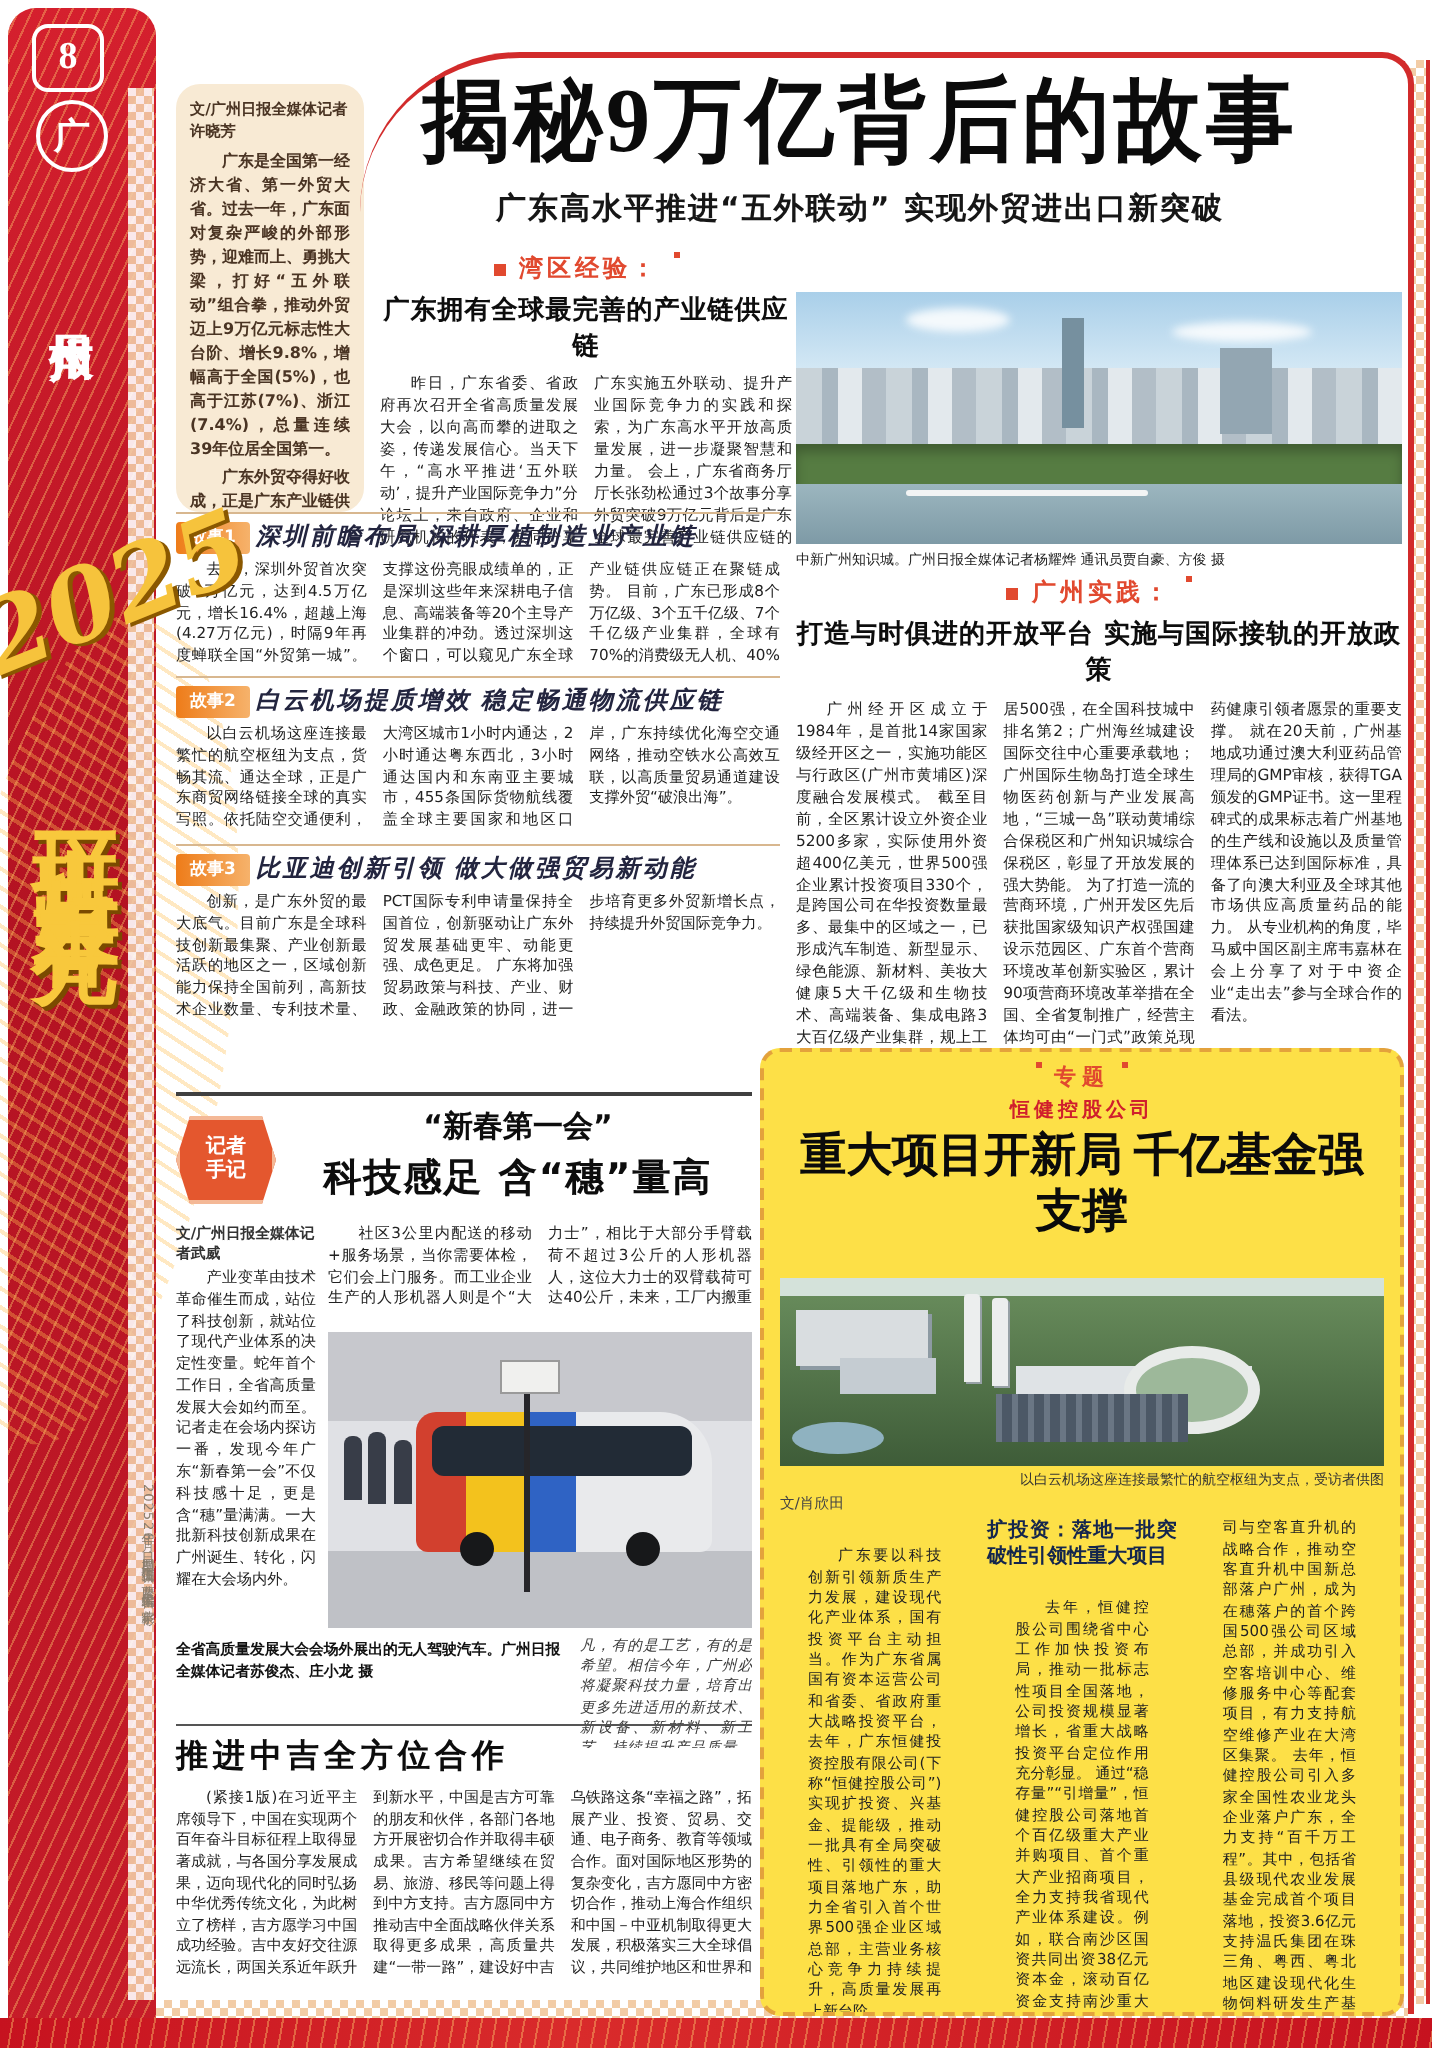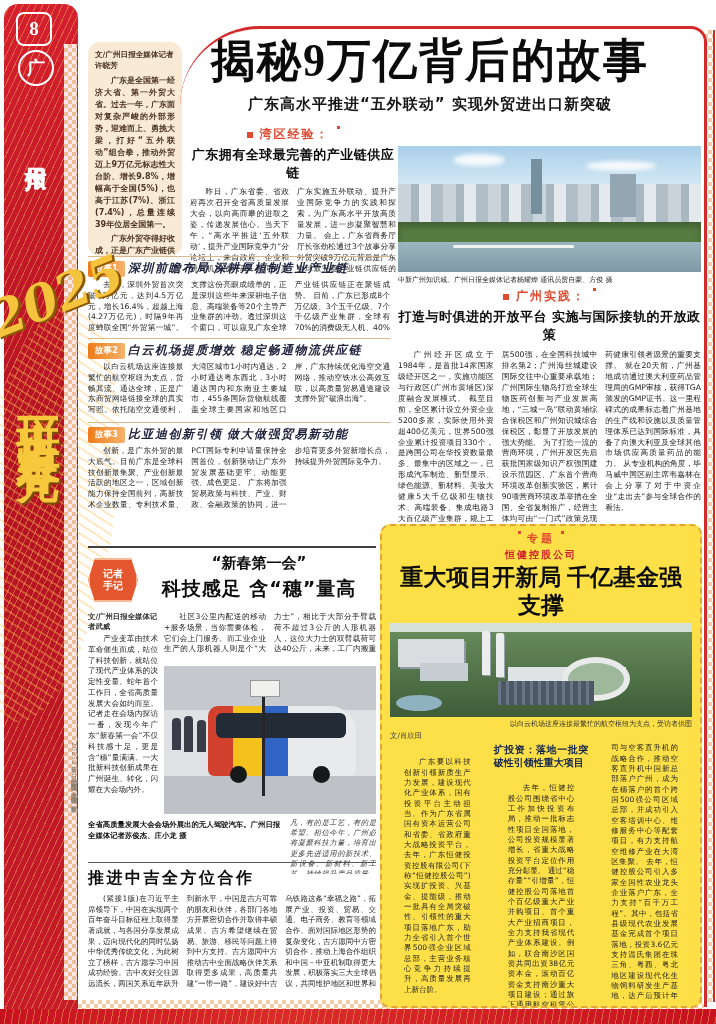--- a/index.html
+++ b/index.html
@@ -129,21 +129,21 @@
   .kyrgyz{left:88px;top:862px;width:288px;border-top:1px solid #555;padding-top:5px;box-sizing:border-box;}
   .ky-title{text-align:left;font-size:16px;font-weight:700;letter-spacing:2.5px;color:#0d0d0d;margin-bottom:5px;}
   .kyrgyz .bodytxt{height:104px;font-size:7.5px;}
 
   
   .special{left:380px;top:524px;width:322px;height:484px;border:2px dashed #e3a23c;border-radius:10px;
     background:#fde047;padding:5px 8px;box-sizing:border-box;overflow:hidden;}
   .sp-label{display:flex;align-items:center;justify-content:center;gap:6px;}
   .sp-label .txt{color:#e1492f;font-weight:700;font-size:11px;letter-spacing:3px;}
   .sp-kicker{text-align:center;color:#d01f2c;font-weight:700;font-size:10px;letter-spacing:2px;margin-top:2px;}
-  .sp-title{text-align:center;font:900 23px/1.2 "Liberation Serif",serif;color:#0b0b0b;margin:2px 0 4px;}
+  .sp-title{text-align:center;font:900 23px/1.2 "Liberation Serif",serif;color:#0b0b0b;margin:2px 0 20px;}
   .sp-photo{position:relative;width:100%;height:94px;overflow:hidden;background:linear-gradient(#6b8f5e,#3e5c38);}
   .spp-sky{position:absolute;left:0;top:0;right:0;height:9%;background:#d4e2da;}
   .spp-box1{position:absolute;left:8px;top:16px;width:66px;height:28px;background:#d9dde0;box-shadow:2px 2px 0 #8d9aa3;}
   .spp-box2{position:absolute;left:30px;top:40px;width:48px;height:18px;background:#c5ccd2;}
   .spp-tower{position:absolute;width:8px;height:44px;background:#eceeee;border-radius:2px 2px 0 0;box-shadow:1px 1px 0 #97a1a6;}
   .spp-mid{position:absolute;left:118px;top:44px;width:118px;height:16px;background:#dfe3e6;}
   .spp-ring{position:absolute;right:62px;top:34px;width:56px;height:32px;border-radius:50%;border:6px solid #e8ebe9;background:#9db89a;}
   .spp-front{position:absolute;left:108px;bottom:12px;width:96px;height:24px;background:#4c5866;
     background-image:repeating-linear-gradient(90deg,#6a7684 0 3px,transparent 3px 8px);}
   .spp-pond{position:absolute;left:6px;bottom:6px;width:46px;height:16px;background:#8fb2c0;border-radius:50%;}

